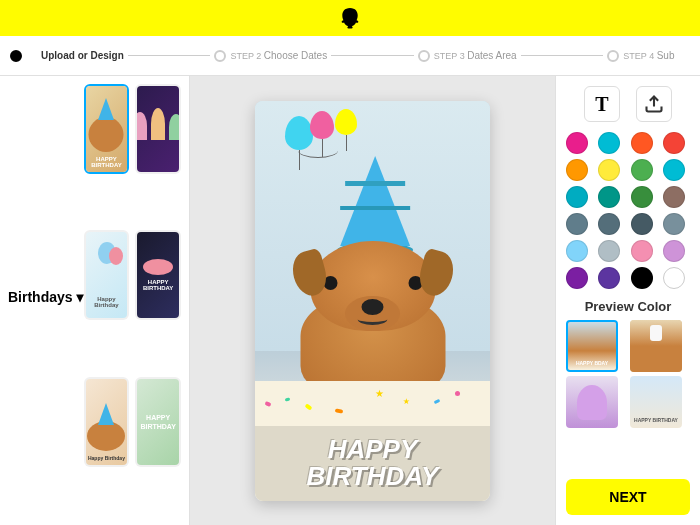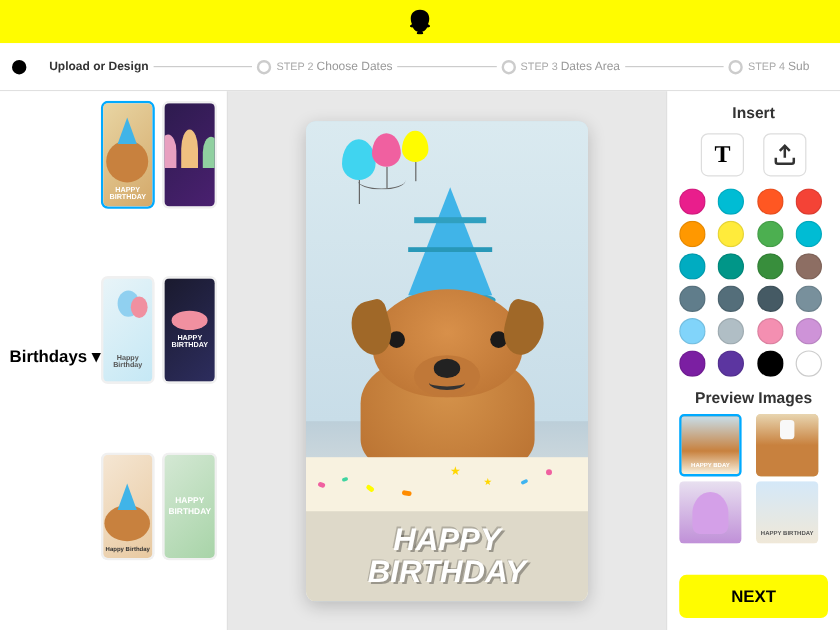--- a/index.html
+++ b/index.html
@@ -463,21 +463,20 @@
           <div style="font-size:26px;font-weight:900;color:white;text-align:center;line-height:1.05;font-style:italic;text-transform:uppercase;text-shadow:2px 2px 0 rgba(0,0,0,0.3),-1px -1px 0 rgba(0,0,0,0.2);">
             <span>HAPPY</span><br>
             <span>BIRTHDAY</span>
           </div>
         </div>
       </div>
     </div>
   </div>
 
   <div class="right-panel">
-    <div class="section-title">Insert</div>
     <div class="insert-tools">
       <div class="tool-btn" title="Text">
         <span style="font-weight:bold;font-size:20px;font-family:serif;">T</span>
       </div>
       <div class="tool-btn" title="Upload">
         <svg width="20" height="20" viewBox="0 0 24 24" fill="none" stroke="#333" stroke-width="2.5">
           <path d="M21 15v4a2 2 0 0 1-2 2H5a2 2 0 0 1-2-2v-4"></path>
           <polyline points="17 8 12 3 7 8"></polyline>
           <line x1="12" y1="3" x2="12" y2="15"></line>
         </svg>
@@ -505,21 +504,21 @@
         <div class="color-dot" style="background: rgb(176, 190, 197);"></div>
         <div class="color-dot" style="background: rgb(244, 143, 177);"></div>
         <div class="color-dot" style="background: rgb(206, 147, 216);"></div>
         <div class="color-dot" style="background: rgb(123, 31, 162);"></div>
         <div class="color-dot" style="background: rgb(92, 53, 160);"></div>
         <div class="color-dot" style="background: rgb(0, 0, 0);"></div>
         <div class="color-dot" style="background: rgb(255, 255, 255); border: 1px solid rgb(204, 204, 204);"></div>
       </div>
 
     <div class="preview-section">
-      <div class="section-title">Preview Images</div>
+      <div class="section-title">Preview Color</div>
       <div class="preview-grid">
         <div class="preview-thumb active-preview pt1">
           <div style="width:100%;height:100%;background:linear-gradient(180deg,#c8dde8,#c8813e 60%,#f8f2e0);position:relative;">
             <div style="position:absolute;bottom:4px;left:0;right:0;font-size:5px;font-weight:bold;color:white;text-align:center;">HAPPY BDAY</div>
           </div>
         </div>
         <div class="preview-thumb pt2">
           <div style="width:100%;height:100%;background:linear-gradient(180deg,#e8d5b0,#c8813e 50%);position:relative;">
             <div style="position:absolute;top:5px;left:50%;transform:translateX(-50%);width:12px;height:16px;background:#f8f8f8;border-radius:3px;"></div>
           </div>

